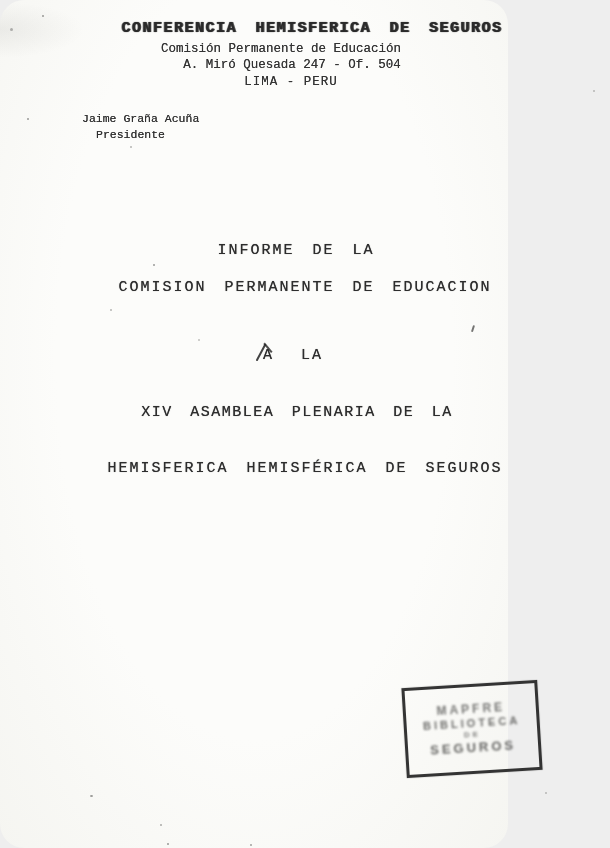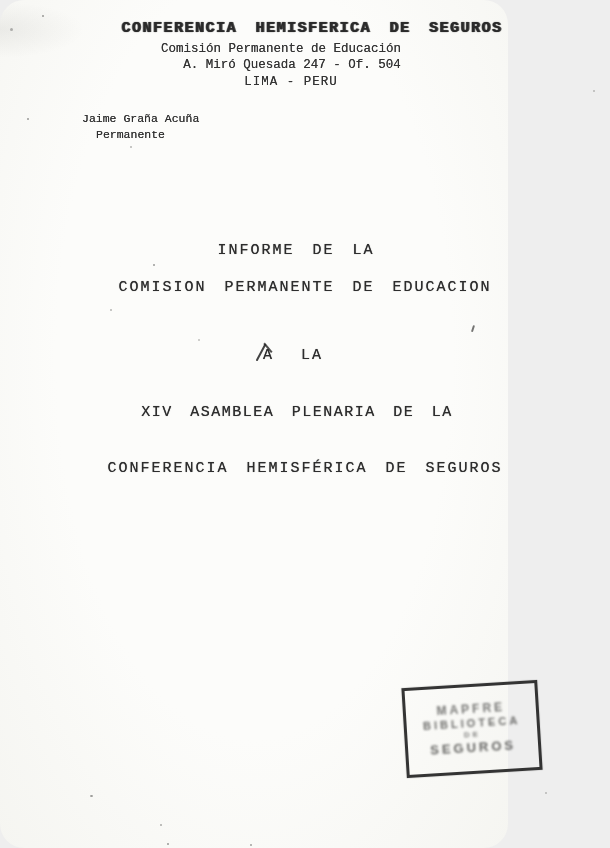--- a/index.html
+++ b/index.html
@@ -84,36 +84,36 @@
 <body>
 
 <div class="page">
 
   <div class="abs center tw org-line">CONFERENCIA HEMISFERICA DE SEGUROS</div>
   <div class="abs center tw hdr-sub hdr-2">Comisión Permanente de Educación</div>
   <div class="abs center tw hdr-sub hdr-3">A. Miró Quesada 247 - Of. 504</div>
   <div class="abs center tw hdr-sub hdr-4">LIMA - PERU</div>
 
   <div class="abs tw signer-name">Jaime Graña Acuña</div>
-  <div class="abs tw signer-title">Permanente</div>
+  <div class="abs tw signer-title">Presidente</div>
 
   <div class="abs center tw title-line t1">INFORME DE LA</div>
   <div class="abs center tw title-line t2">COMISION PERMANENTE DE EDUCACION</div>
 
   <div class="abs tw title-line t3">
     <span class="a-wrap">
       <span>A</span>
       <span class="stroke1"></span>
       <span class="stroke2"></span>
     </span>
     <span>LA</span>
   </div>
 
   <div class="abs center tw title-line t4">XIV ASAMBLEA PLENARIA DE LA</div>
-  <div class="abs center tw title-line t5">CONFERENCIA HEMISFÉRICA DE SEGUROS</div>
+  <div class="abs center tw title-line t5">HEMISFERICA HEMISFÉRICA DE SEGUROS</div>
 
 
   <div class="abs stamp">
     <div class="sline s1">MAPFRE</div>
     <div class="sline s2">BIBLIOTECA</div>
     <div class="sline s3">DE</div>
     <div class="sline s4">SEGUROS</div>
   </div>
 
   <div class="speck" style="left:42px;top:15px;width:2px;height:2px;"></div>

